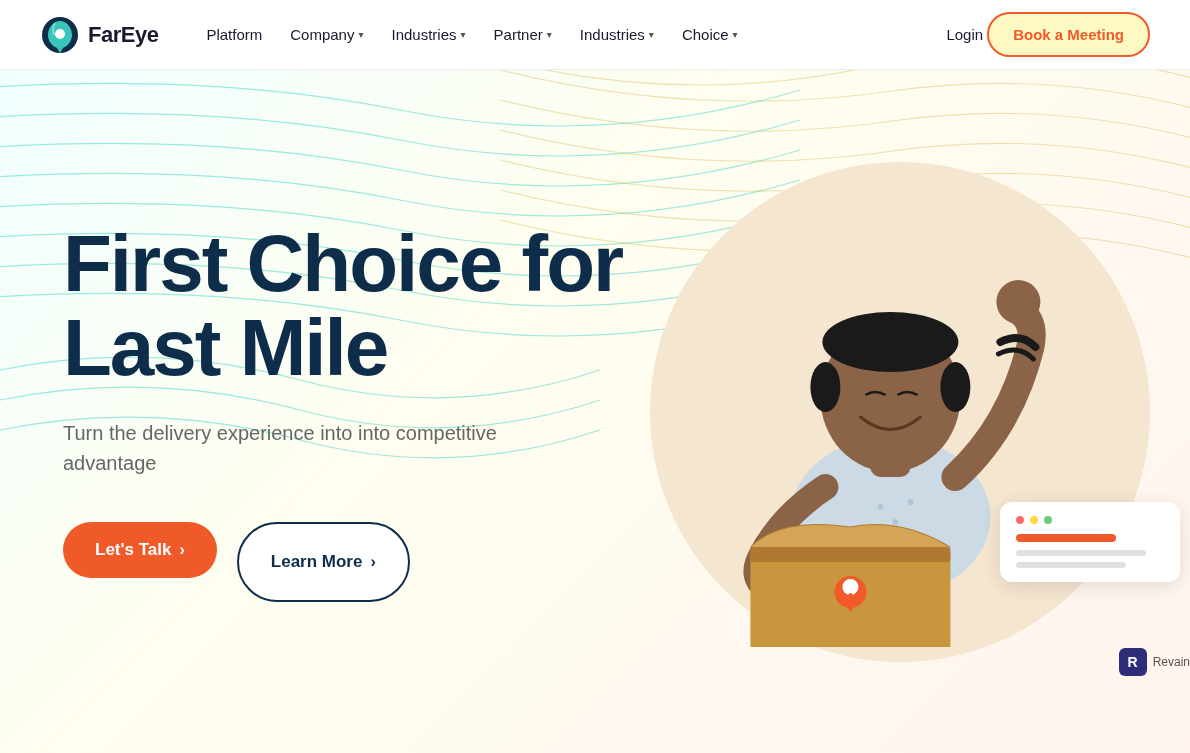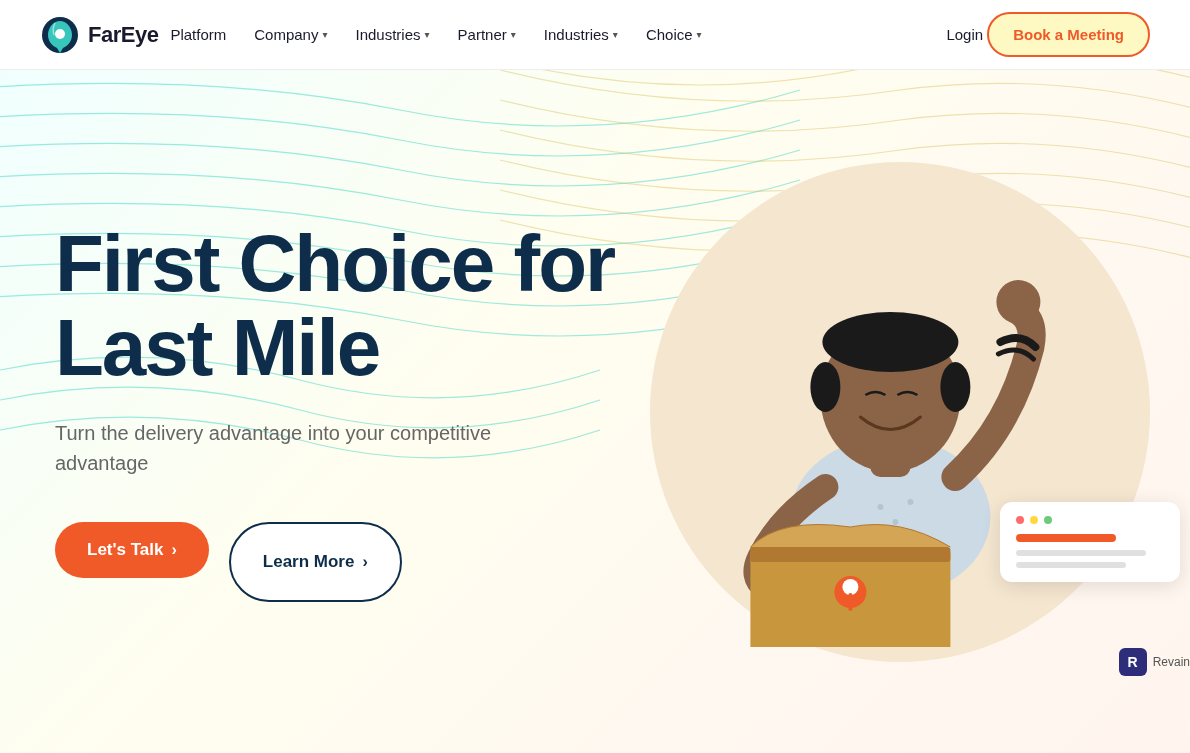--- a/index.html
+++ b/index.html
@@ -13,20 +13,21 @@
       padding: 0 40px;
       height: 70px;
       background: #fff;
       border-bottom: 1px solid #eee;
       position: relative;
       z-index: 10;
     }
     .navbar-left {
       display: flex;
       align-items: center;
+      gap: 36px;
     }
     .logo {
       display: flex;
       align-items: center;
       gap: 8px;
       text-decoration: none;
     }
     .logo-icon {
       width: 40px;
       height: 40px;
@@ -97,21 +98,21 @@
     .bg-lines {
       position: absolute;
       top: 0; left: 0;
       width: 100%; height: 100%;
       z-index: 0;
     }
 
     
     .hero-content {
       position: absolute;
-      top: 0; left: 0;
+      top: 0; left: 8px;
       width: 55%;
       height: 100%;
       display: flex;
       flex-direction: column;
       justify-content: center;
       padding: 60px 40px 60px 55px;
       z-index: 2;
     }
     .hero-title {
       font-size: 80px;
@@ -335,21 +336,21 @@
     <path class="line-gold" d="M500,150 Q700,200 900,170 Q1050,150 1200,190"></path>
     <path class="line-gold" d="M500,-10 Q700,40 900,-10 Q1050,-30 1200,10"></path>
 
     <path class="line-teal" d="M0,300 Q150,270 300,310 Q450,350 600,300"></path>
     <path class="line-teal" d="M0,330 Q150,300 300,340 Q450,380 600,330"></path>
     <path class="line-teal" d="M0,360 Q150,330 300,370 Q450,410 600,360"></path>
   </svg>
 
   <div class="hero-content">
     <h1 class="hero-title">First Choice for Last Mile</h1>
-    <p class="hero-subtitle">Turn the delivery advantage into your competitive advantage</p>
+    <p class="hero-subtitle">Turn the delivery experience into into competitive advantage</p>
     <div class="hero-buttons">
       <button class="btn-primary">
         <span>Let's Talk</span>
         <span class="btn-arrow">›</span>
       </button>
       <button class="btn-secondary">
         <span>Learn More</span>
         <span class="btn-arrow">›</span>
       </button>
     </div>

